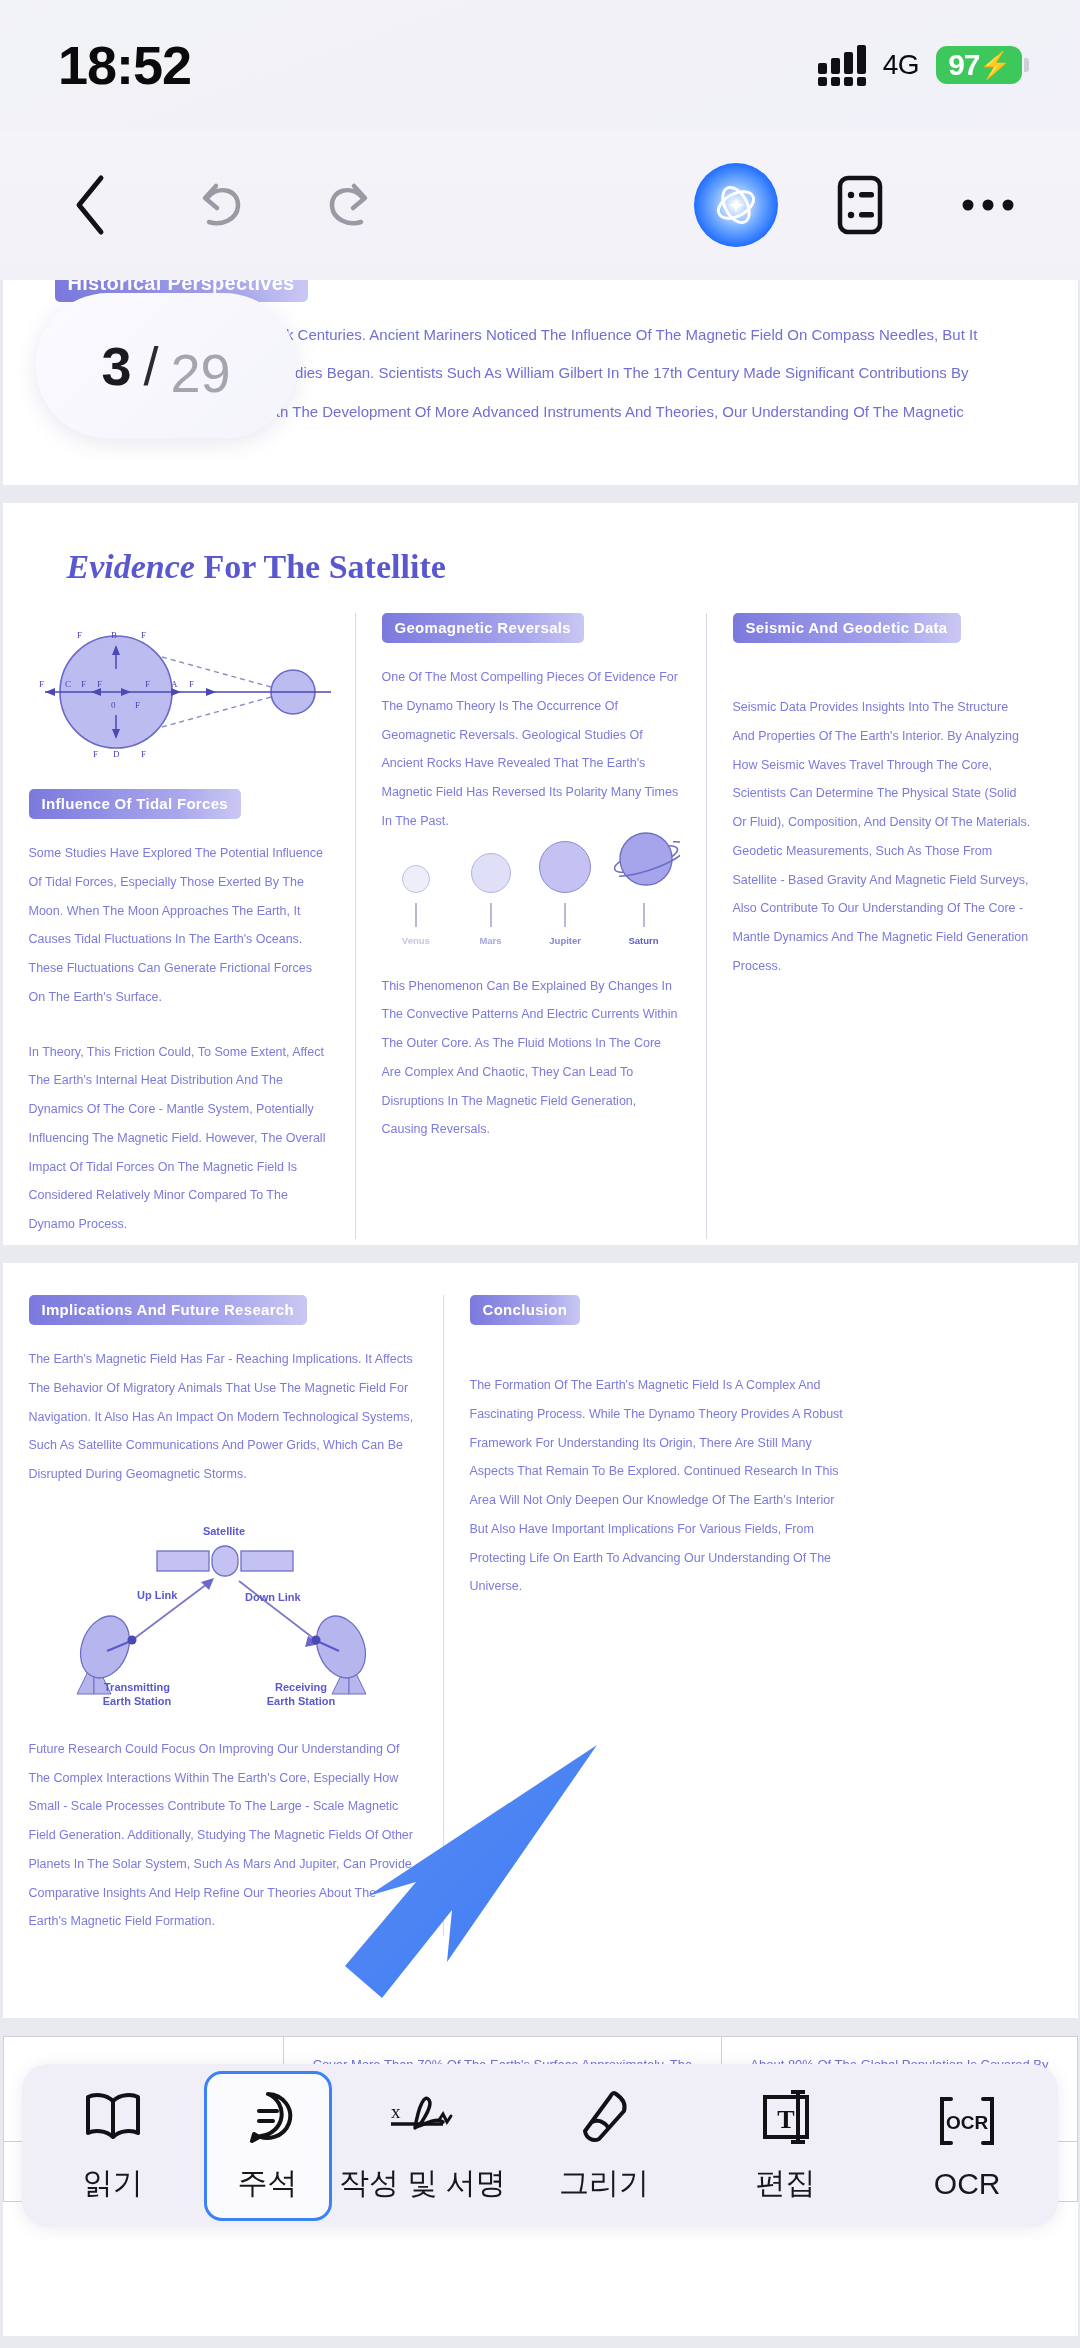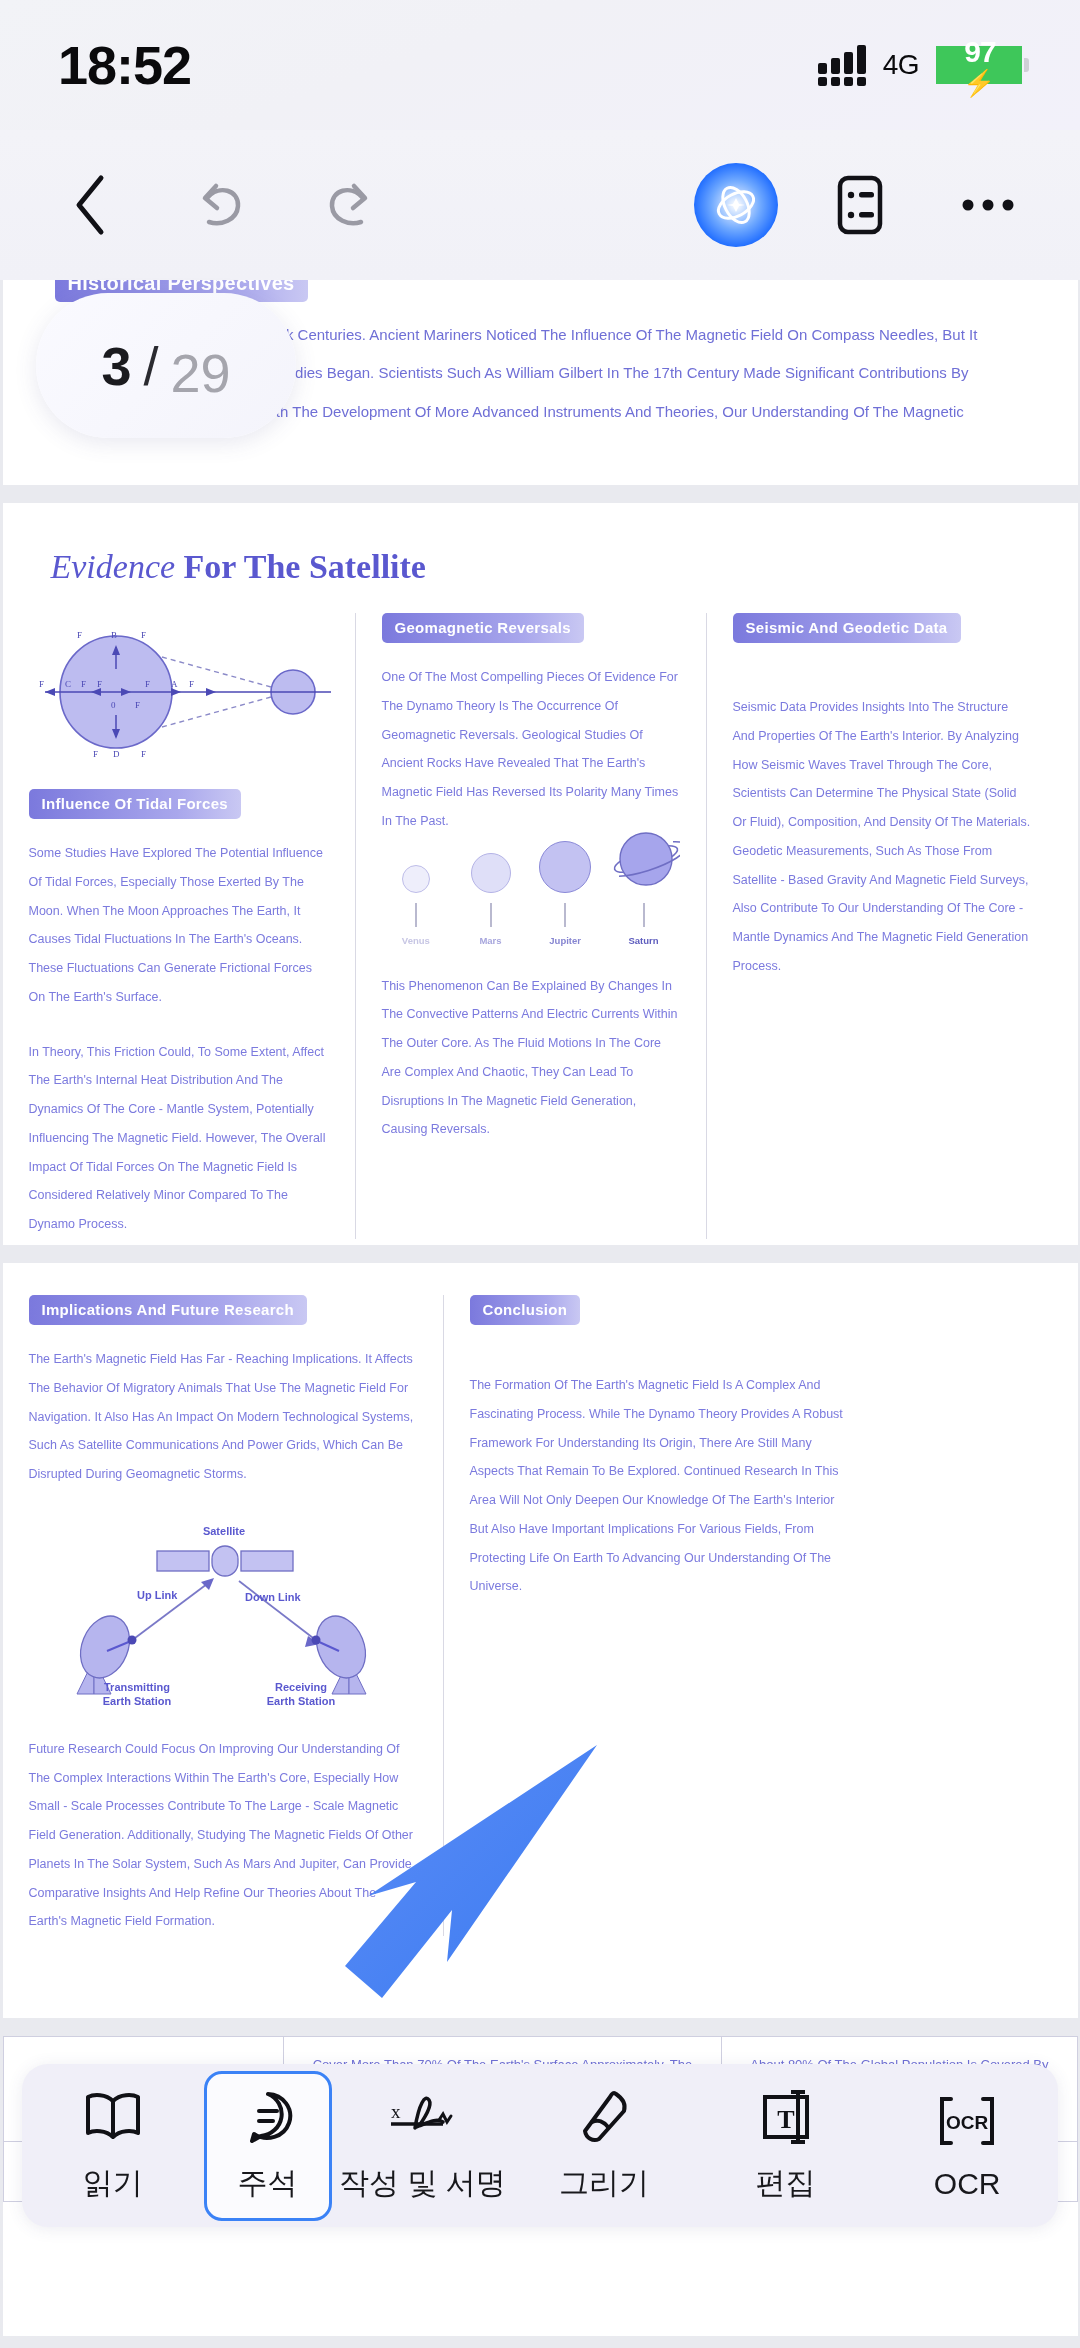--- a/index.html
+++ b/index.html
@@ -25,22 +25,22 @@
   .sig i:nth-child(1){height:11px}
   .sig i:nth-child(2){height:16px}
   .sig i:nth-child(3){height:22px}
   .sig i:nth-child(4){height:29px}
   .sig-row2{ display:flex; gap:4px; margin-top:3px; }
   .sig-row2 i{ display:block;width:9px;height:9px;background:#101014;border-radius:2px;}
   .sig-wrap{ display:flex; flex-direction:column; align-items:flex-start; }
   .net{ font-size:28px; font-weight:500; color:#0a0a0c; letter-spacing:-0.5px;}
   .batt{
     display:flex;align-items:center;justify-content:center;gap:1px;
-    background:#3ec75a;border-radius:0;padding:2px 10px 2px 12px;
-    height:38px;min-width:86px;position:relative;flex-direction:column;
+    background:#3ec75a;border-radius:11px;padding:2px 10px 2px 12px;
+    height:38px;min-width:86px;position:relative;
   }
   .batt-num{ font-size:30px;font-weight:700;color:#fff;letter-spacing:-1px;}
   .batt-bolt{ font-size:26px;color:#fff;font-weight:700;line-height:1;margin-left:-1px;}
   .batt::after{content:"";position:absolute;right:-7px;top:12px;width:5px;height:14px;
     background:#cfd0d6;border-radius:0 3px 3px 0;}
 
   
   .toolbar{
     position:absolute;left:0;top:130px;width:1080px;height:150px;
     background:linear-gradient(180deg,#f3f3f8 0%,#f1f1f7 100%);
@@ -85,21 +85,21 @@
     border-radius:72px;display:flex;align-items:center;justify-content:center;
     box-shadow:0 5px 22px rgba(80,80,140,.13);z-index:40;gap:4px;
   }
   .pp-cur{font-size:54px;font-weight:600;color:#1b1b1f;}
   .pp-sep{font-size:54px;font-weight:400;color:#2a2a30;margin:0 8px;}
   .pp-tot{font-size:54px;font-weight:500;color:#a5a5ad;margin-top:14px;}
 
   
   .p2-title{ position:absolute;left:48px;top:45px;font-size:34px;
     font-family:"Liberation Serif",serif;color:#5a58cf;}
-  .p2-title .ital{font-style:italic;font-weight:400;}
+  .p2-title .ital{font-style:italic;font-weight:700;margin-left:16px;}
   .p2-title .bld{font-weight:700;}
   .cols{ position:absolute;left:0;top:110px;width:100%;display:flex; }
   .col{ padding:0 26px; }
   .col.c1{ width:352px; }
   .col.c2{ width:352px; border-left:1.5px solid #d9d9e4; border-right:1.5px solid #d9d9e4; }
   .col.c3{ width:350px; }
   .ch{ font-size:15px; margin-bottom:20px; }
   .cb{ font-size:12.5px; color:#7b7ade; line-height:2.3; }
   .cb + .cb { margin-top:26px; }
 

